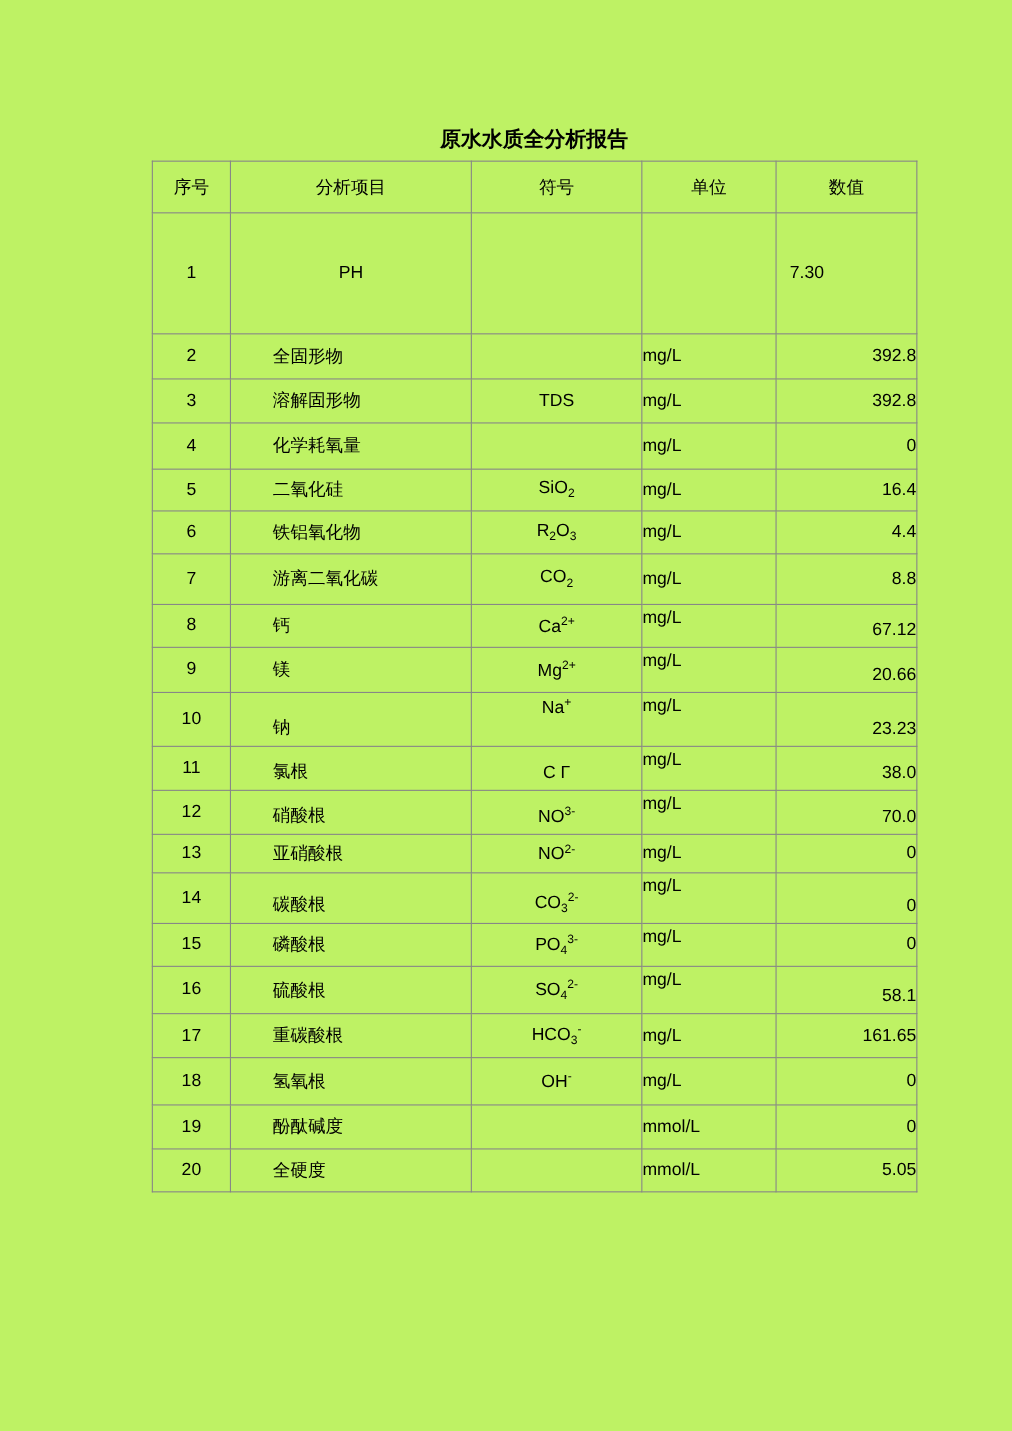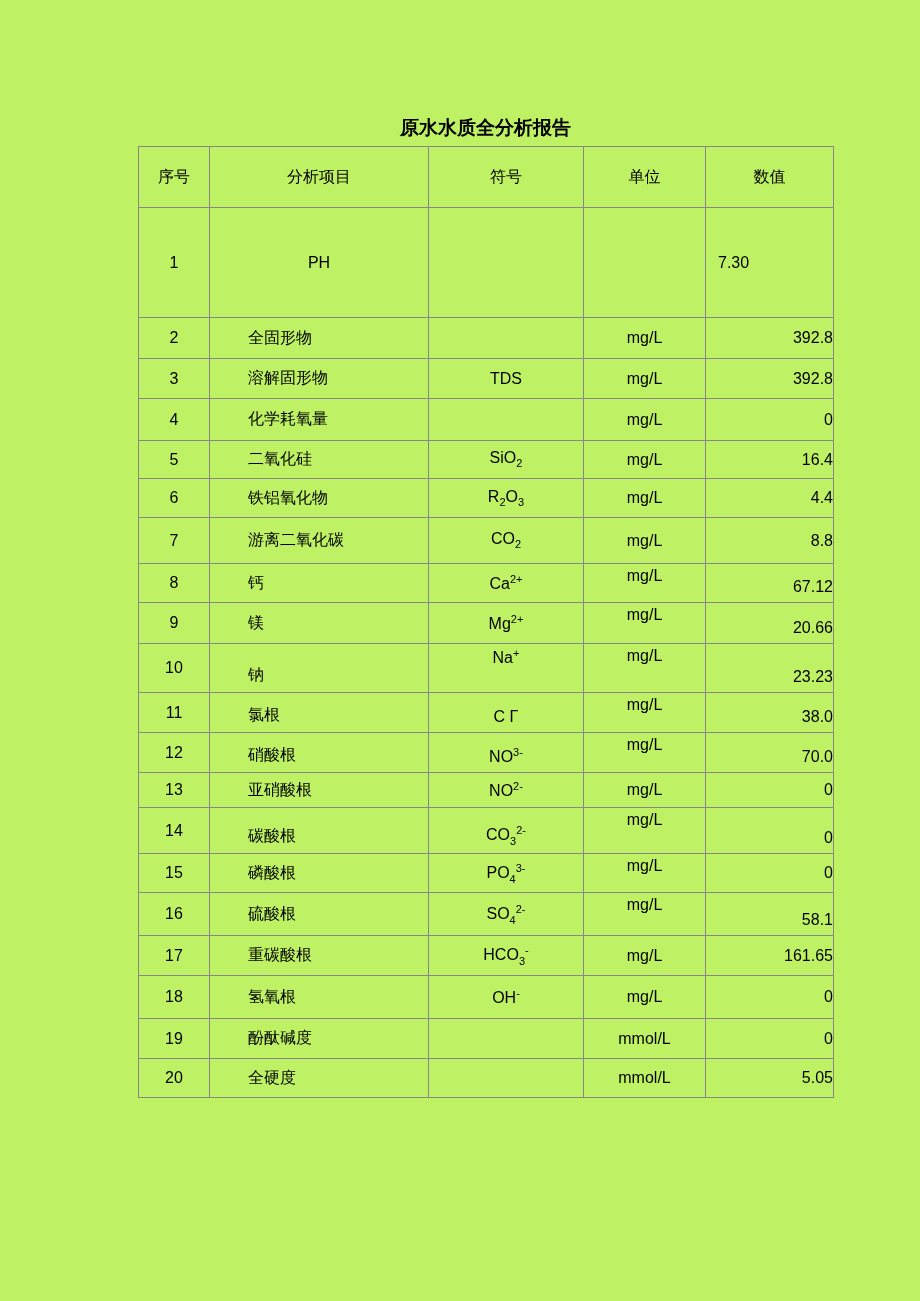--- a/index.html
+++ b/index.html
@@ -39,21 +39,21 @@
     font-size: 16px;
     font-weight: normal;
     vertical-align: middle;
     padding: 0;
     overflow: hidden;
   }
   th { text-align: center; }
   .c-num  { text-align: center; }
   .c-item { text-align: left; padding-left: 38px !important; }
   .c-sym  { text-align: center; }
-  .c-unit { text-align: center; }
+  .c-unit { }
   .c-val  { text-align: right; }
   .bold   { font-weight: bold; }
   .center { text-align: center !important; padding-left: 0 !important; }
   .left-val { text-align: left !important; padding-left: 12px !important; }
   .vtop { vertical-align: top !important; padding-top: 3px !important; }
   .vlow { vertical-align: bottom !important; padding-bottom: 6px !important; }
   sub { font-size: 11px; }
   sup { font-size: 11px; }
 </style>
 </head>
@@ -66,21 +66,21 @@
   <table class="report">
     <colgroup>
       <col style="width:71px">
       <col style="width:219px">
       <col style="width:155px">
       <col style="width:122px">
       <col style="width:128px">
     </colgroup>
 
     <tbody>
-        <tr style="height:61px">
+        <tr style="height:47px">
       <th>序号</th>
       <th>分析项目</th>
       <th>符号</th>
       <th>单位</th>
       <th>数值</th>
     </tr>
 
     <tr style="height:110px">
       <td class="c-num">1</td>
       <td class="c-item center bold">PH</td>

